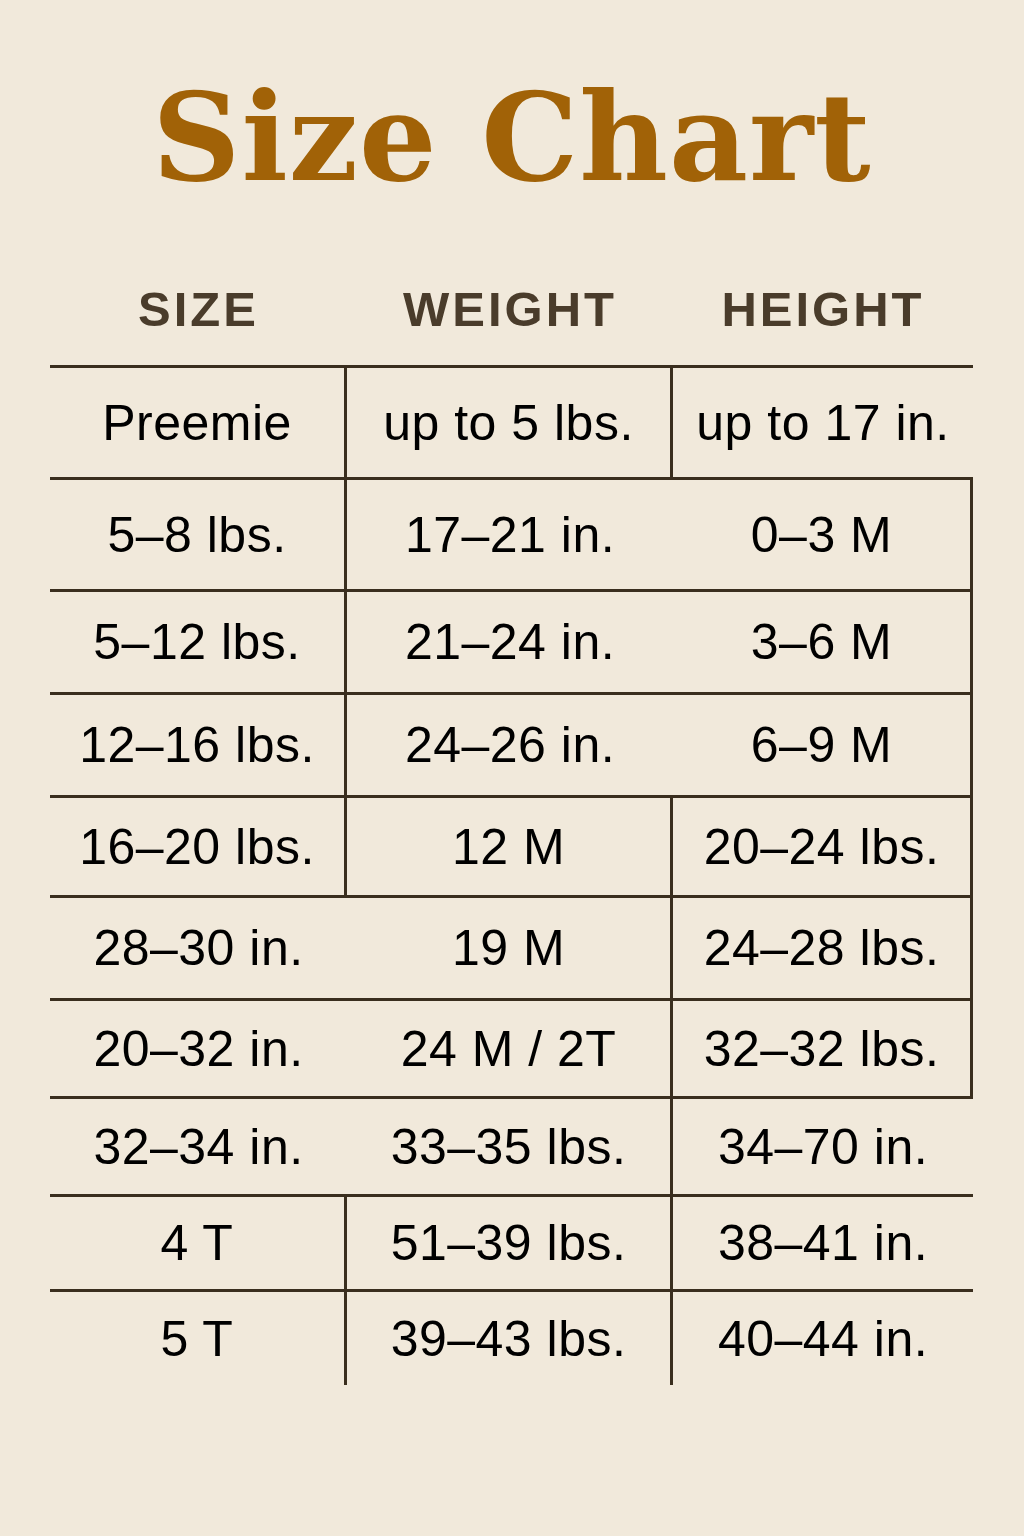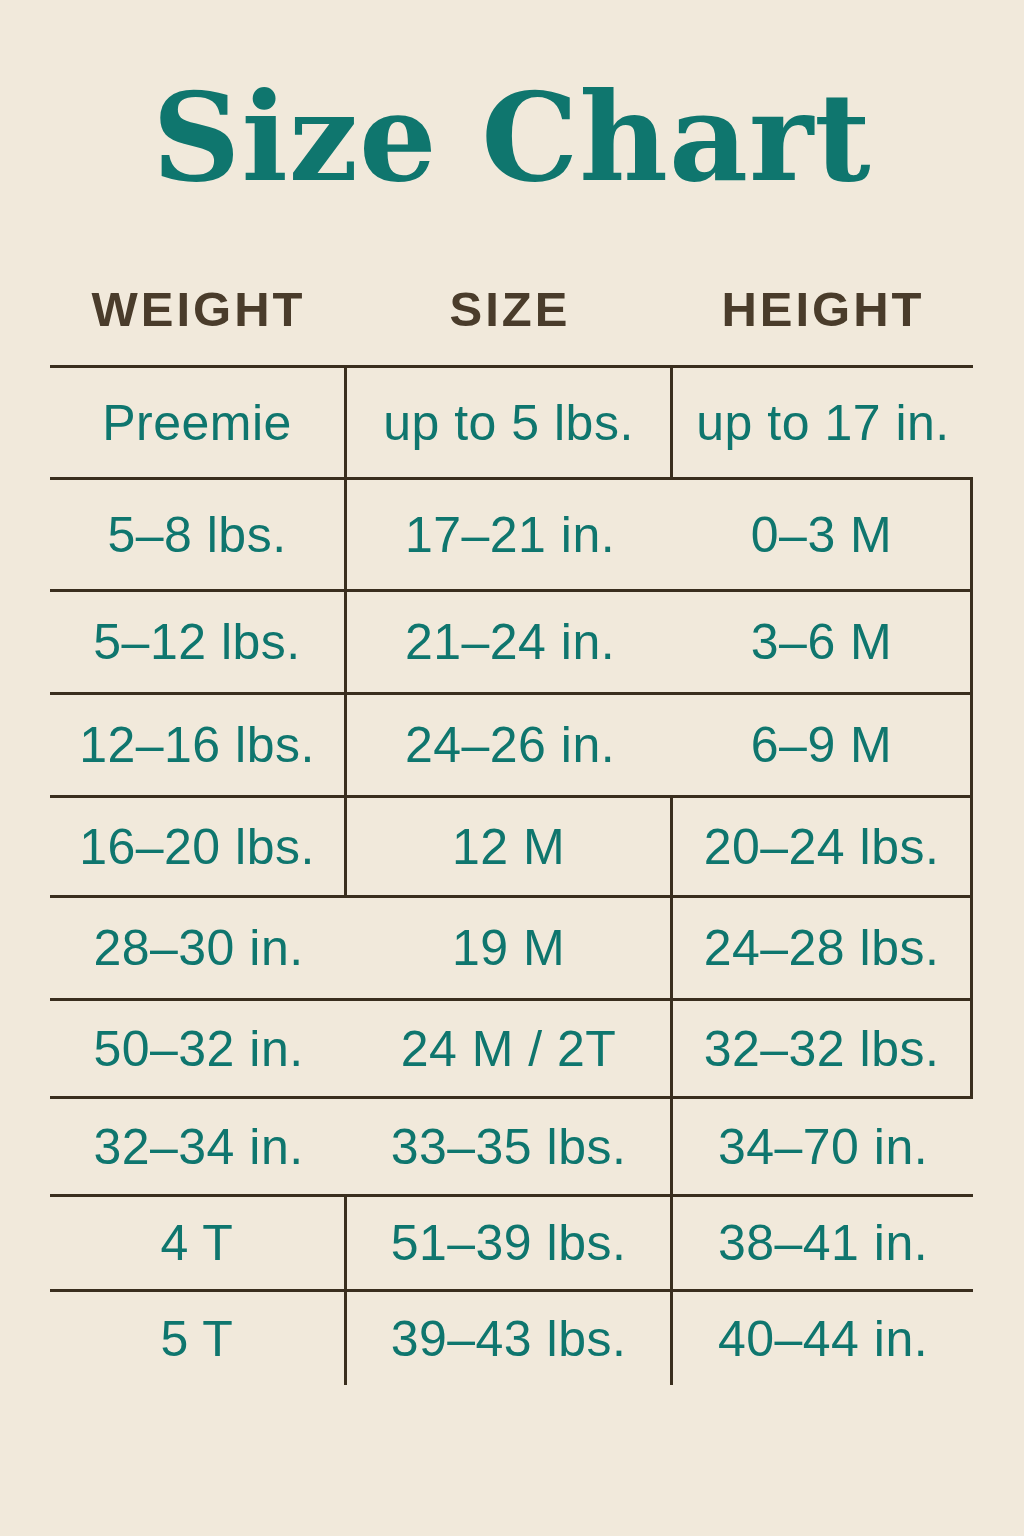--- a/index.html
+++ b/index.html
@@ -13,21 +13,21 @@
     overflow:hidden;
   }
   .title {
     position:absolute; top:72px; left:0; width:100%;
     text-align:center;
     font-family:"DejaVu Serif","Liberation Serif",serif;
     font-weight:700;
     font-size:122px;
     line-height:130px;
     letter-spacing:1px;
-    color:#0f766e;
+    color:#a16207;
   }
   .headers {
     position:absolute; top:281px; left:50px; width:923px;
     display:grid;
     grid-template-columns:297px 326px 300px;
   }
   .headers .hcell {
     text-align:center;
     font-weight:700;
     font-size:49px;
@@ -39,34 +39,34 @@
     position:absolute; top:365px; left:50px; width:923px;
     display:grid;
     grid-template-columns:297px 326px 300px;
     grid-template-rows:112px 112px 103px 103px 100px 103px 98px 98px 95px 93px 82px;
     border-top:3px solid #3a2e1e;
   }
   .cell {
     display:flex; align-items:center; justify-content:center;
     font-size:50px;
     letter-spacing:0.5px;
-    color:#0f766e;
+    color:#000000;
     white-space:nowrap;
   }
   .cell.vline { border-right:3px solid #3a2e1e; }
   .cell.hline { border-bottom:3px solid #3a2e1e; }
 </style>
 </head>
 <body>
 
 <div class="title">Size Chart</div>
 
 <div class="headers">
+  <div class="hcell">SIZE</div>
   <div class="hcell">WEIGHT</div>
-  <div class="hcell">SIZE</div>
   <div class="hcell">HEIGHT</div>
 </div>
 
 <div class="size-table">
 
   <div class="cell vline hline">Preemie</div>
   <div class="cell vline hline">up to 5 lbs.</div>
   <div class="cell hline">up to 17 in.</div>
 
   <div class="cell vline hline">5–8 lbs.</div>
@@ -82,21 +82,21 @@
 
   <div class="cell vline hline">6–9 M</div>
   <div class="cell vline hline">16–20 lbs.</div>
 
   <div class="cell vline hline">12 M</div>
   <div class="cell vline hline">20–24 lbs.</div>
   <div class="cell hline">28–30 in.</div>
 
   <div class="cell vline hline">19 M</div>
   <div class="cell vline hline">24–28 lbs.</div>
-  <div class="cell hline">50–32 in.</div>
+  <div class="cell hline">20–32 in.</div>
 
   <div class="cell vline hline">24 M / 2T</div>
   <div class="cell vline hline">32–32 lbs.</div>
   <div class="cell hline">32–34 in.</div>
 
   <div class="cell vline hline">33–35 lbs.</div>
   <div class="cell hline">34–70 in.</div>
 
   <div class="cell vline hline">4 T</div>
   <div class="cell vline hline">51–39 lbs.</div>

